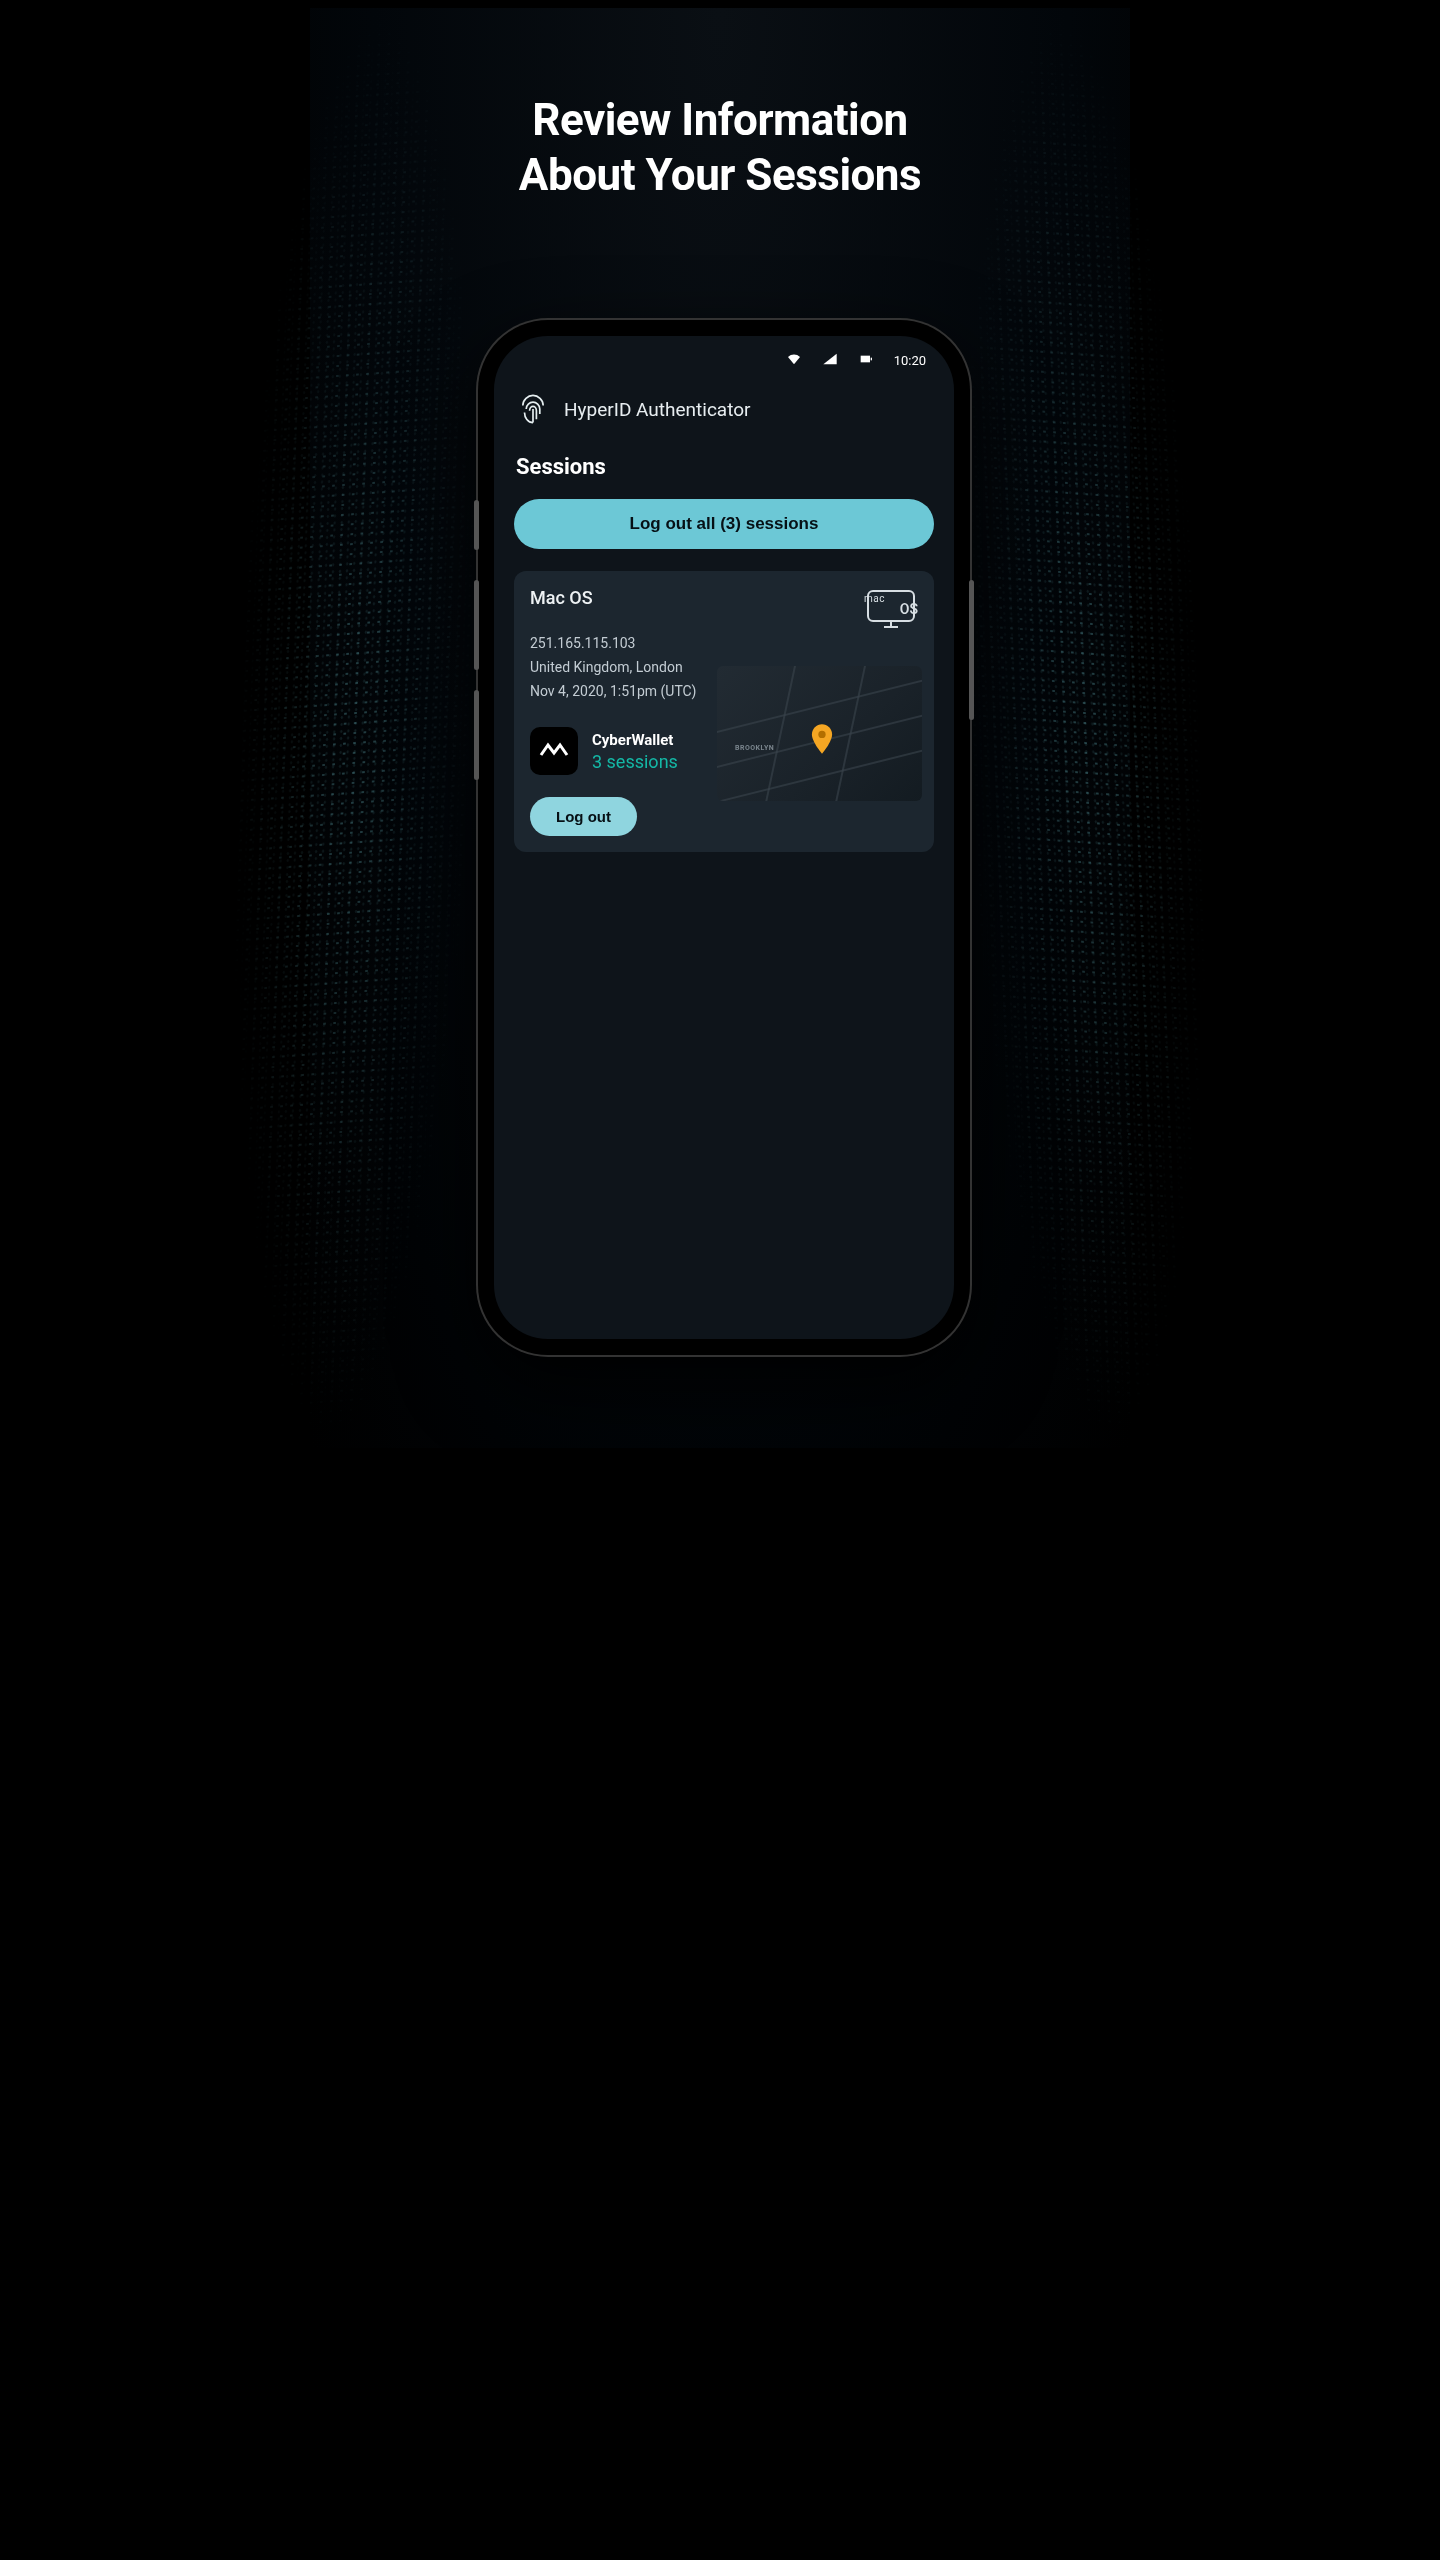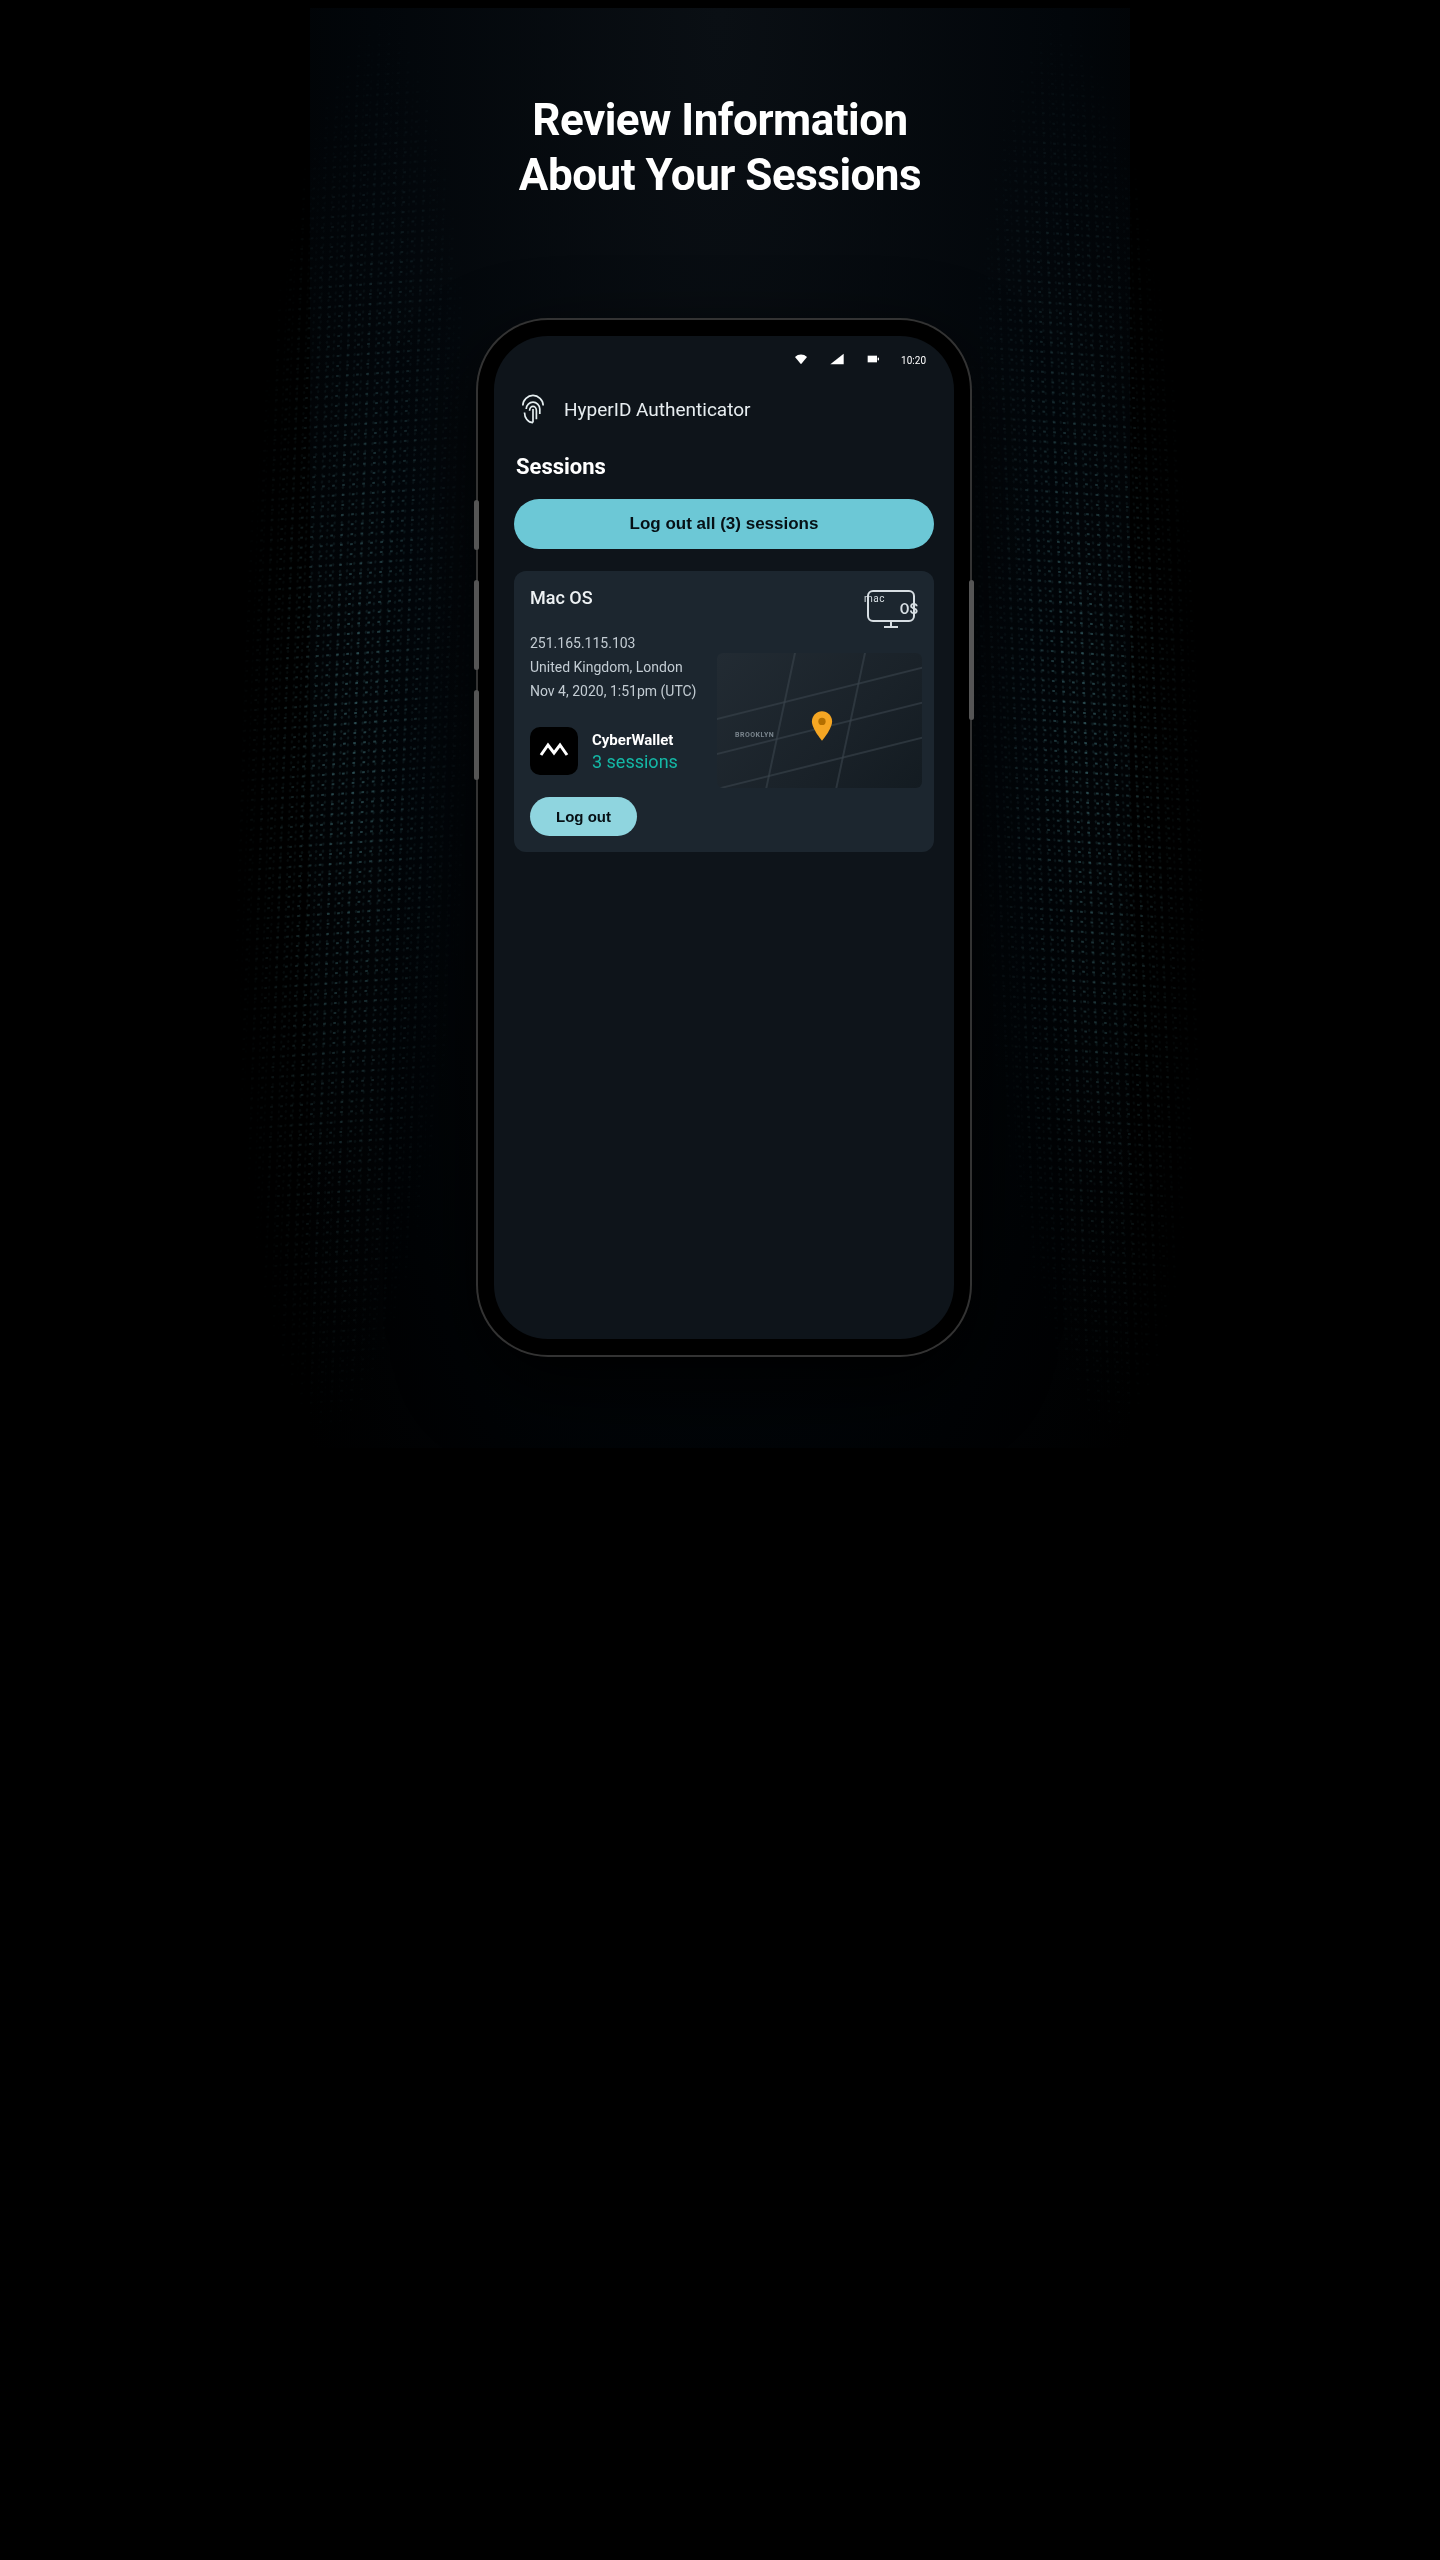--- a/index.html
+++ b/index.html
@@ -83,21 +83,21 @@
 
   .status-bar {
     height: 36px;
     display: flex;
     justify-content: flex-end;
     align-items: center;
     gap: 20px;
     padding: 0 28px;
     margin-top: 6px;
     color: #fff;
-    font-size: 10px;
+    font-size: 13px;
   }
   .status-bar svg { width: 16px; height: 16px; fill: #fff; }
 
   .app-header {
     display: flex;
     align-items: center;
     gap: 14px;
     padding: 14px 22px 8px;
     color: #eef2f4;
   }
@@ -145,21 +145,21 @@
   }
   .os-box svg { width: 100%; height: 100%; stroke:#d7dee3; fill:none; stroke-width:2; }
   .os-box .mac-text { position:absolute; top:6px; left:0; right:0; text-align:left; font-size:10px; color:#d7dee3; letter-spacing:0.5px;}
   .os-box .os-text  { position:absolute; top:14px; left:0; right:0; text-align:right; font-size:14px; font-weight:600; color:#d7dee3;}
 
   .meta { margin-top: 24px; font-size: 14px; line-height: 1.7; color:#c3ccd3; }
 
   .map {
     position: absolute;
     right: 12px;
-    top: 82px;
+    top: 95px;
     width: 205px;
     height: 135px;
     border-radius: 6px;
     background:
       linear-gradient(135deg, #222b33 0%, #1a2229 60%, #131b21 100%);
     overflow: hidden;
   }
   .map .road {
     position: absolute; background:#3a444d; opacity:0.6;
   }

